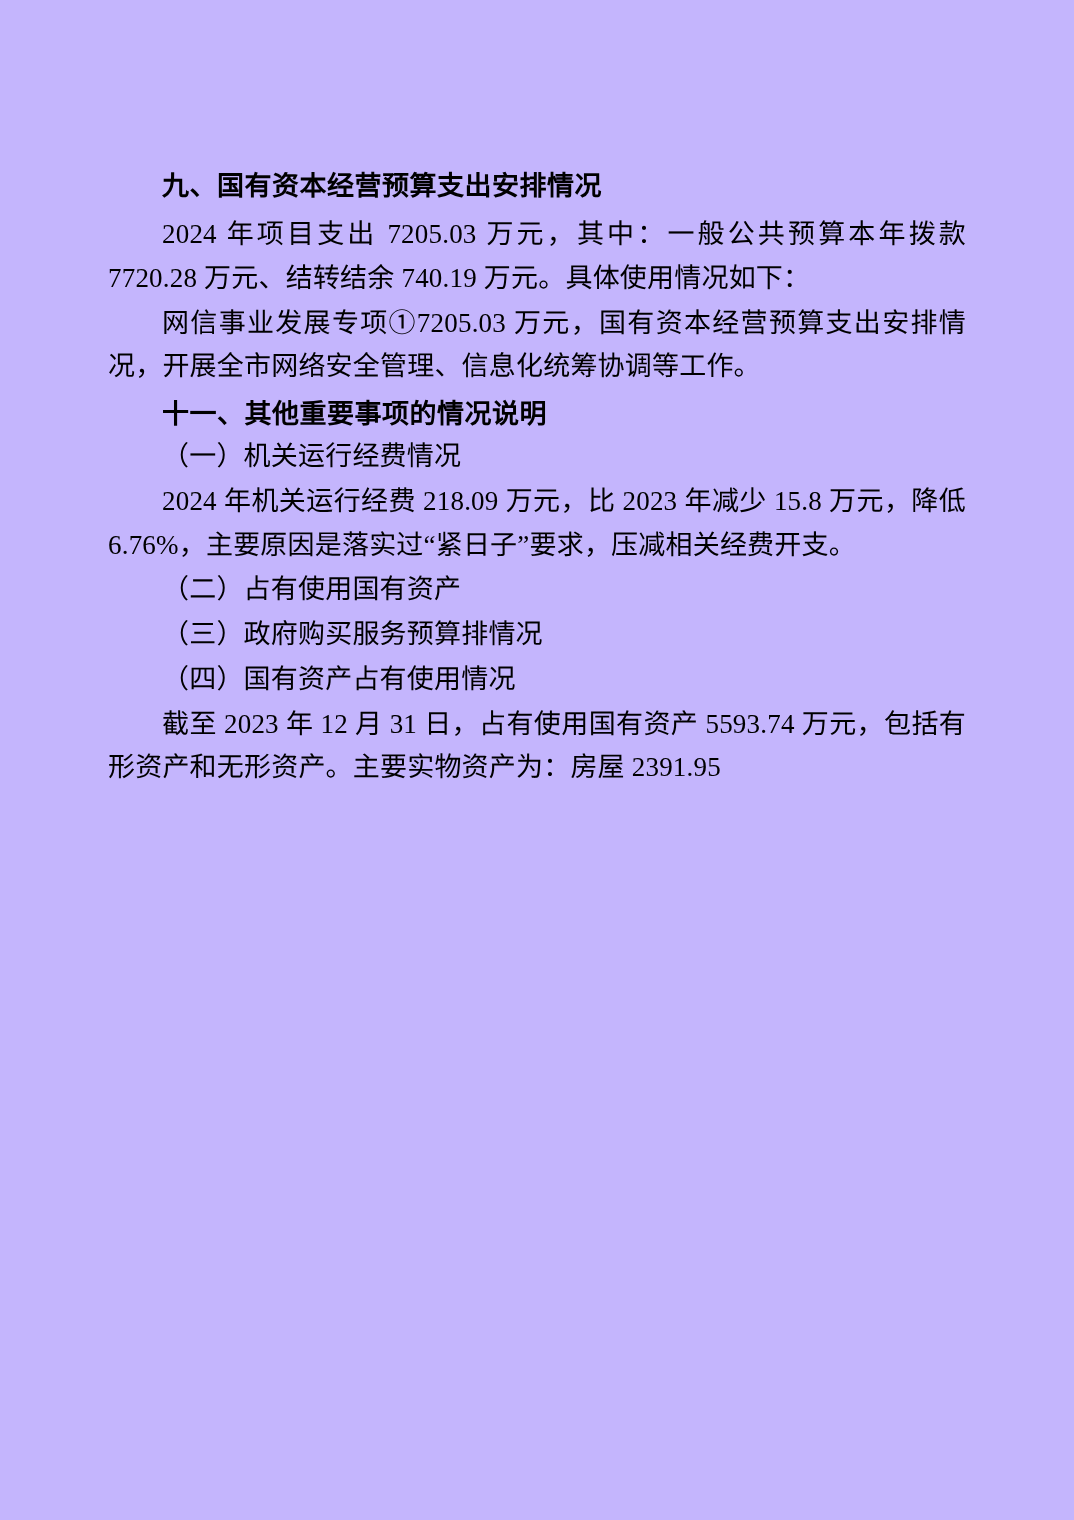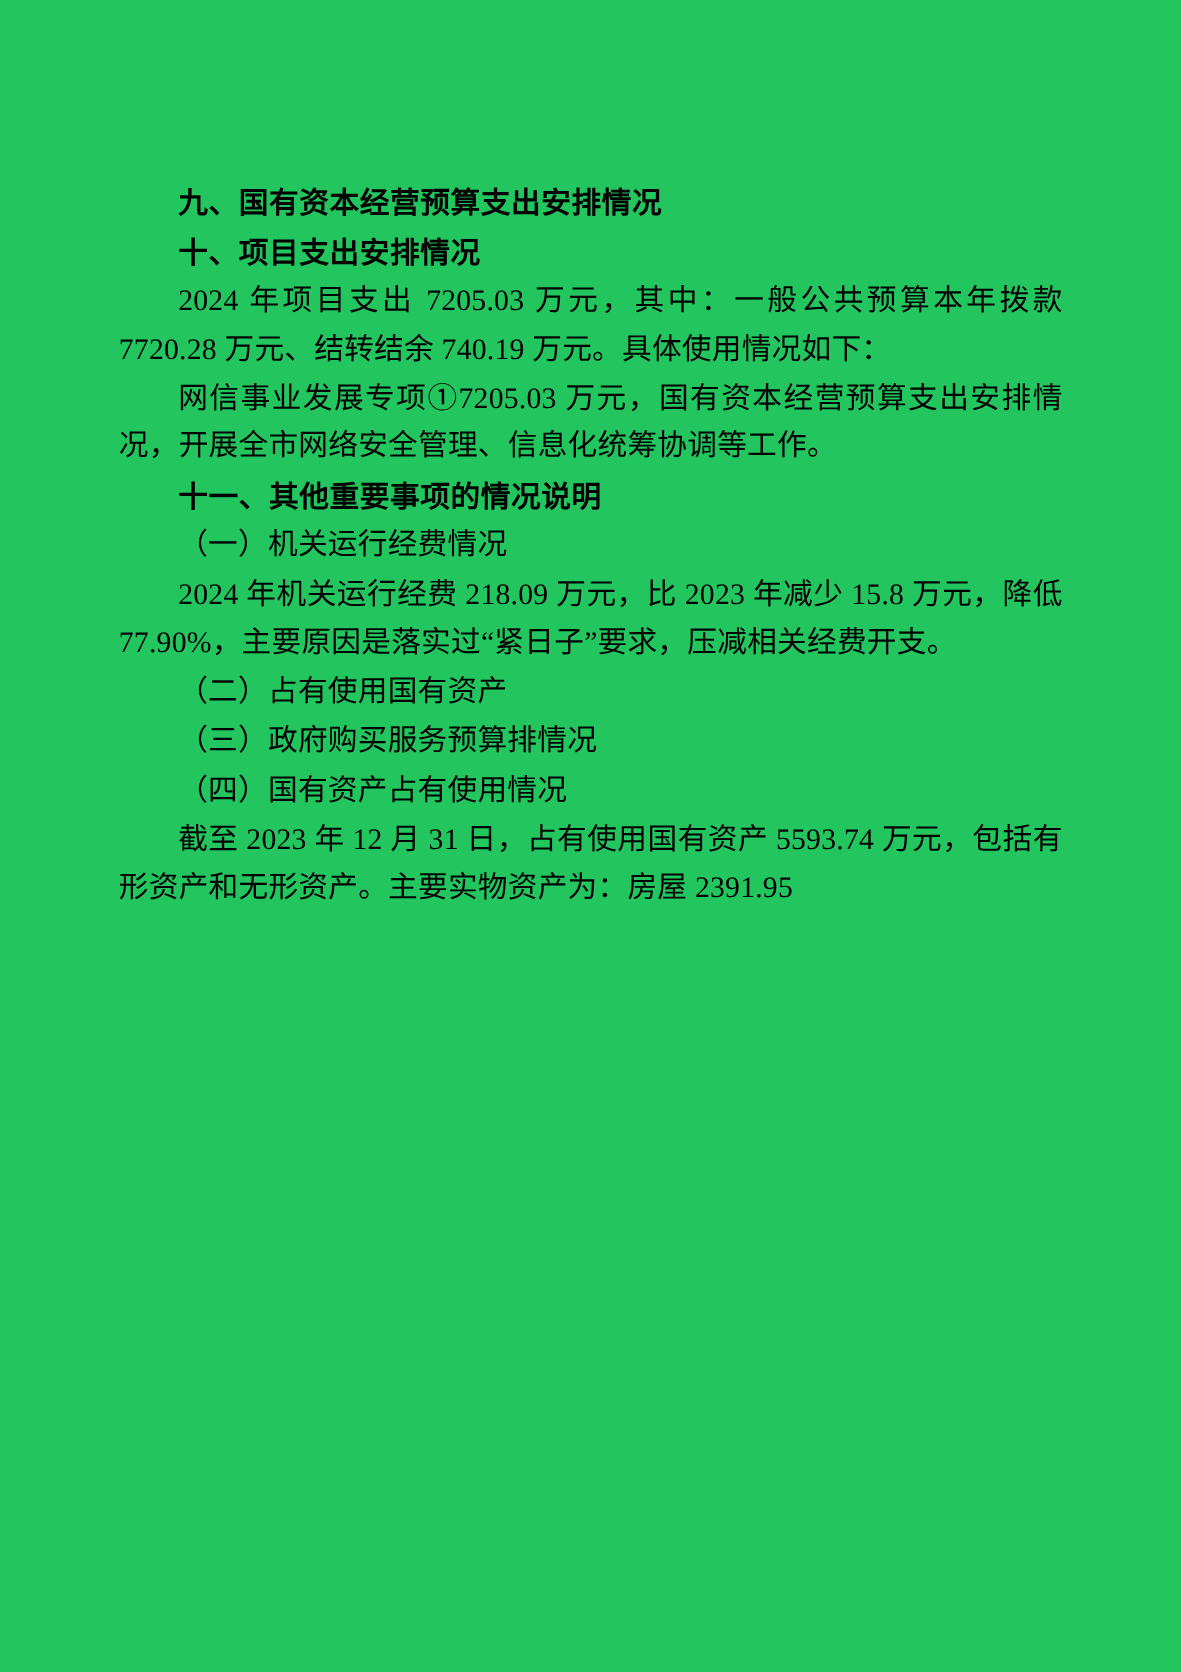--- a/index.html
+++ b/index.html
@@ -4,21 +4,21 @@
 <style>
   html, body {
     margin: 0;
     padding: 0;
     background: #ffffff;
   }
   .page {
     position: relative;
     width: 1074px;
     height: 1520px;
-    background: #22c55e;
+    background: #c4b5fd;
     box-sizing: border-box;
     padding: 168px 108px 48px 108px;
     font-family: "Liberation Serif", "DejaVu Serif", serif;
     color: #000000;
   }
   .doc-body {
     width: 100%;
   }
   h2.section-heading {
     font-family: "DejaVu Sans", "Liberation Sans", sans-serif;
@@ -49,33 +49,32 @@
 <body>
 
 <div class="page">
   <div class="doc-body">
 
     <h2 class="section-heading">九、国有资本经营预算支出安排情况</h2>
 
 
     <div class="spacer-sm"></div>
 
-    <h2 class="section-heading">十、项目支出安排情况</h2>
 
     <p class="para">2024 年项目支出 7205.03 万元，其中：一般公共预算本年拨款 7720.28 万元、结转结余 740.19 万元。具体使用情况如下：</p>
 
     <p class="para">网信事业发展专项①7205.03 万元，国有资本经营预算支出安排情况，开展全市网络安全管理、信息化统筹协调等工作。</p>
 
     <div class="spacer-sm"></div>
 
     <h2 class="section-heading">十一、其他重要事项的情况说明</h2>
 
     <p class="para">（一）机关运行经费情况</p>
 
-    <p class="para">2024 年机关运行经费 218.09 万元，比 2023 年减少 15.8 万元，降低 77.90%，主要原因是落实过“紧日子”要求，压减相关经费开支。</p>
+    <p class="para">2024 年机关运行经费 218.09 万元，比 2023 年减少 15.8 万元，降低 6.76%，主要原因是落实过“紧日子”要求，压减相关经费开支。</p>
 
     <p class="para">（二）占有使用国有资产</p>
 
 
     <p class="para">（三）政府购买服务预算排情况</p>
 
 
     <p class="para">（四）国有资产占有使用情况</p>
 
     <p class="para tight">截至 2023 年 12 月 31 日，占有使用国有资产 5593.74 万元，包括有形资产和无形资产。主要实物资产为：房屋 2391.95</p>

